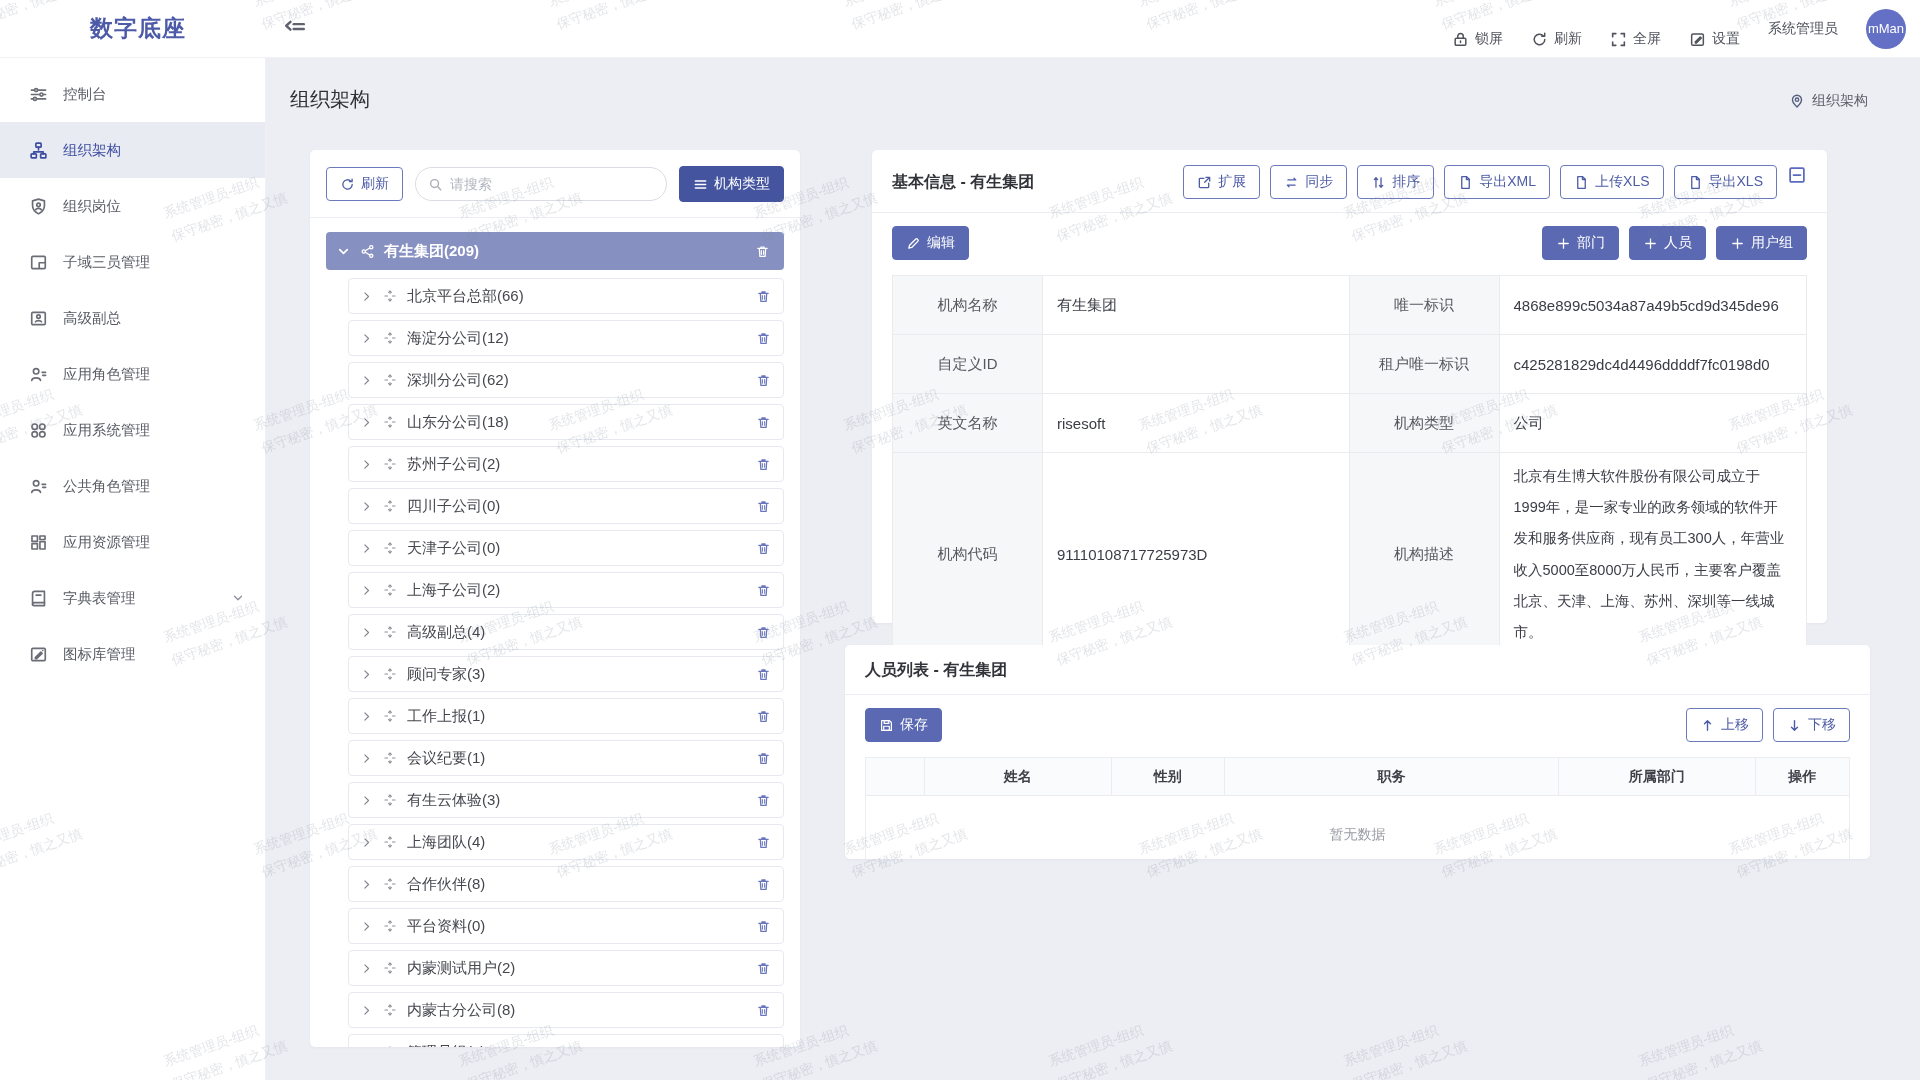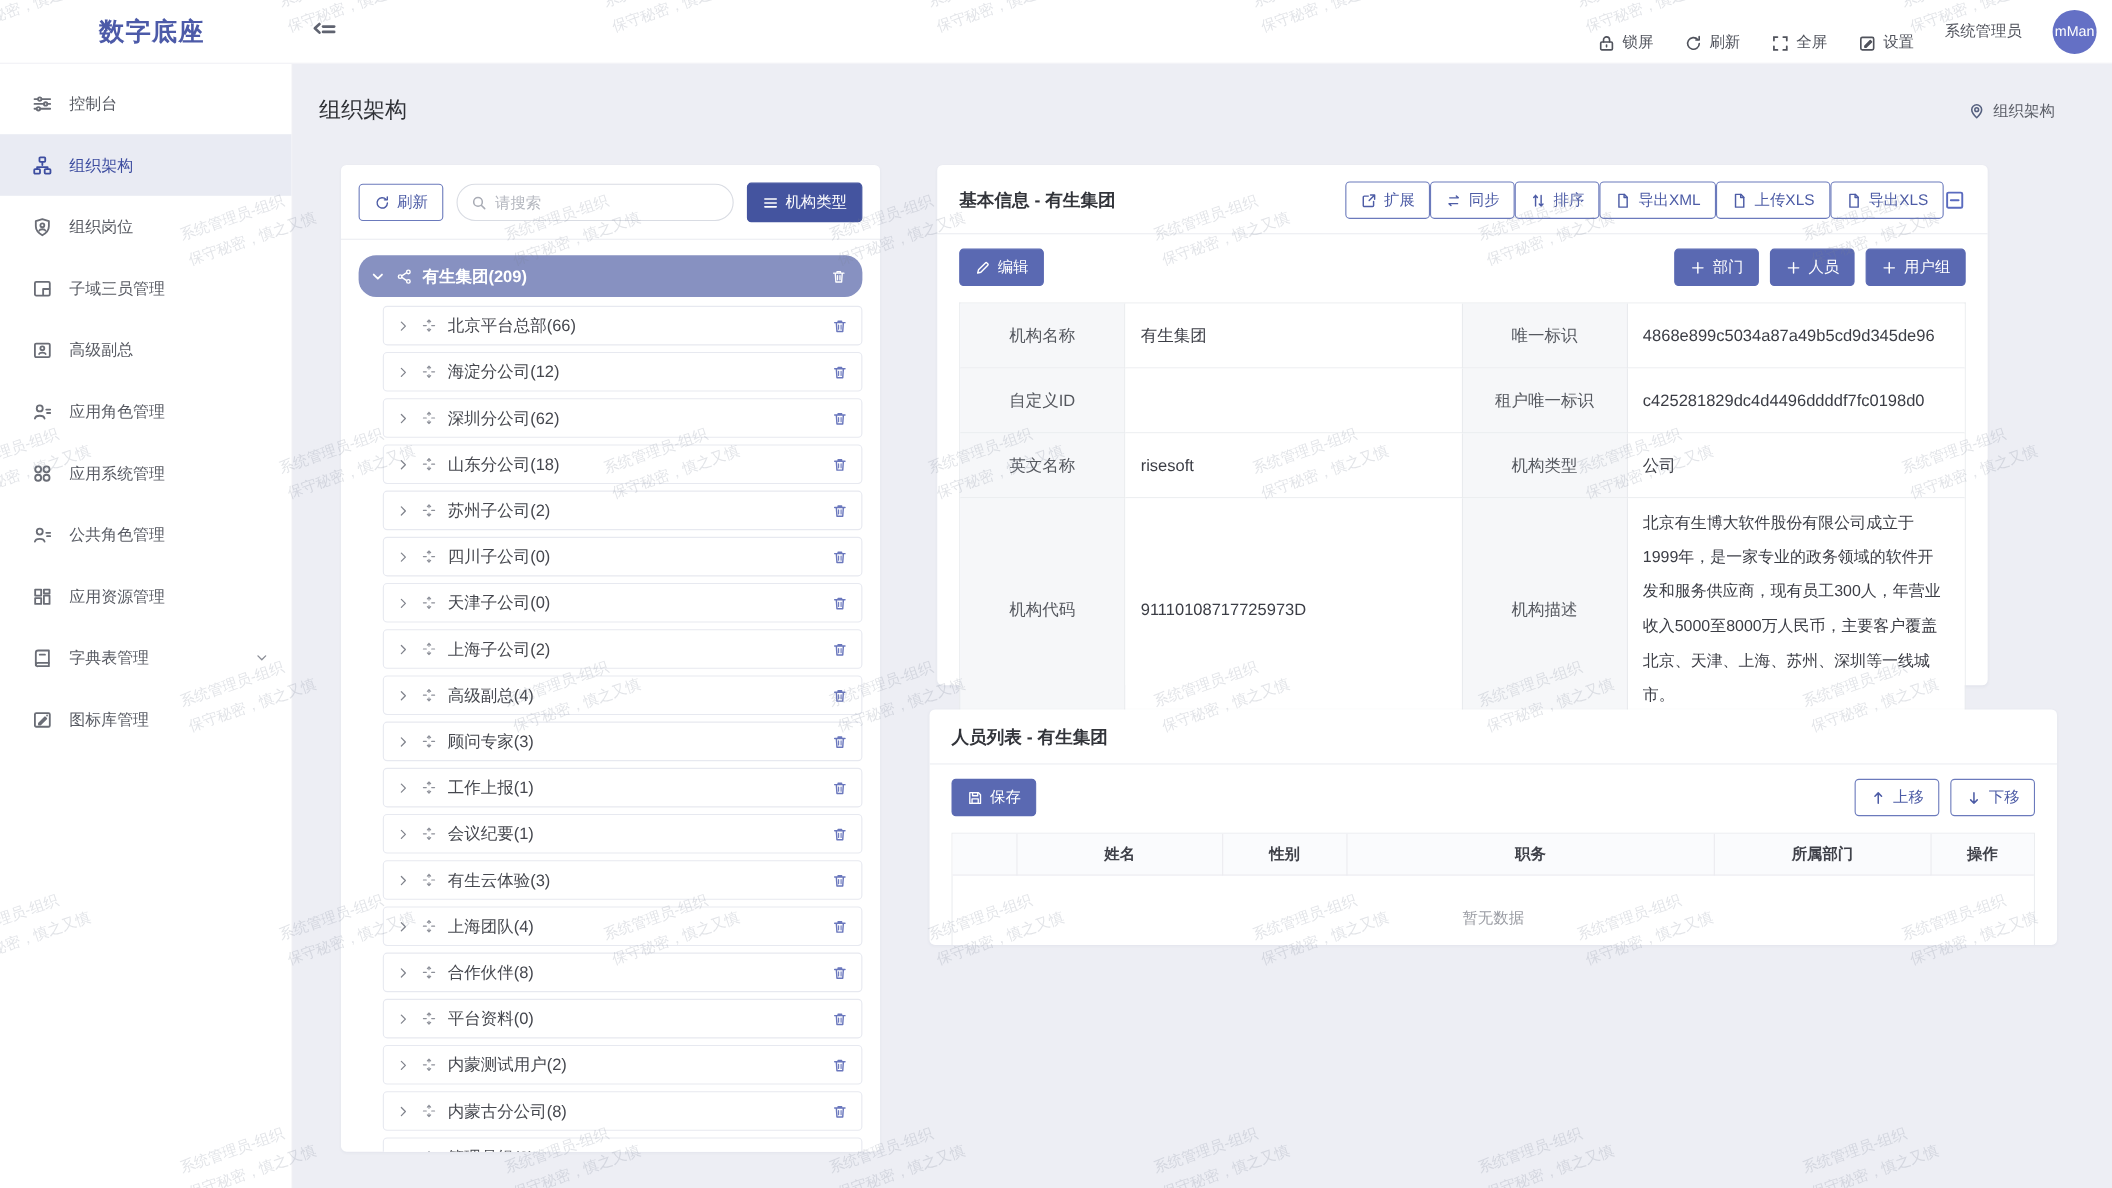--- a/index.html
+++ b/index.html
@@ -34,57 +34,57 @@
 
   
   .page-title { position:absolute; left:290px; top:86px; font-size:20px; color:#2f3136; z-index:1; }
   .breadcrumb { position:absolute; right:52px; top:92px; display:flex; align-items:center; gap:7px;
                 font-size:14px; color:#5a5d66; z-index:1; }
   .breadcrumb .icon { width:16px; height:16px; color:#55607f; }
 
   
   .card { position:absolute; background:#fff; border-radius:5px; box-shadow:0 1px 3px rgba(40,50,90,.05); }
   .tree-card  { left:310px; top:150px; width:490px; height:897px; padding:16px; overflow:hidden; }
-  .card-info  { left:852px; top:150px; width:955px; height:473px; padding:15px 20px; }
+  .card-info  { left:872px; top:150px; width:955px; height:473px; padding:15px 20px; }
   .card-people{ left:845px; top:645px; width:1025px; height:214px; padding:15px 20px; overflow:hidden; }
 
   
   .btn { display:inline-flex; align-items:center; justify-content:center; gap:6px; height:34px;
          border-radius:4px; font-size:14px; padding:0 13px; cursor:pointer; white-space:nowrap; }
   .btn .icon { width:15px; height:15px; }
   .btn-outline { border:1px solid #6b7abc; color:#4d5ca6; background:#fff; }
   .btn-fill { background:#5a69b2; color:#fff; border:1px solid #5a69b2; }
   .btn-dark { background:#44549f; color:#fff; border:1px solid #44549f; height:36px; }
 
   
   .tree-toolbar { display:flex; align-items:center; gap:12px; }
   .tree-search { flex:1; height:34px; border:1px solid #d9dce3; border-radius:17px; display:flex;
                  align-items:center; padding:0 12px; gap:7px; background:#fff; }
   .tree-search .icon { width:15px; height:15px; color:#a9acb5; flex:none; }
   .tree-search input { border:none; outline:none; width:100%; font-size:14px; color:#333;
                        font-family:inherit; background:transparent; }
   .tree-search input::placeholder { color:#b4b7bf; }
   .tree-divider { height:1px; background:#ecedf2; margin:15px -16px 14px -16px; }
-  .tree-root { height:38px; background:#8791c1; border-radius:16px; display:flex; align-items:center;
+  .tree-root { height:38px; background:#8791c1; border-radius:4px; display:flex; align-items:center;
                padding:0 14px 0 10px; gap:9px; color:#fff; cursor:pointer; }
   .tree-root .lbl { font-size:15px; font-weight:bold; }
   .tree-root .icon { width:15px; height:15px; color:#fff; flex:none; }
   .tree-root .trash { margin-left:auto; }
   .tree-rows { margin-top:8px; }
   .tree-row { margin-left:22px; height:36px; border:1px solid #e7e9f0; border-radius:4px; background:#fff;
               display:flex; align-items:center; padding:0 12px 0 11px; gap:10px; margin-bottom:6px; cursor:pointer; }
   .tree-row .chev { width:13px; height:13px; color:#81848d; flex:none; }
   .tree-row .drag { width:14px; height:14px; color:#8d9099; flex:none; }
   .tree-row .lbl { font-size:15px; color:#45474e; }
   .tree-row .trash { margin-left:auto; width:15px; height:15px; color:#6a77bd; }
 
   
   .panel-head { display:flex; align-items:center; }
   .panel-title { font-size:16px; font-weight:bold; color:#32343a; }
-  .panel-actions { margin-left:auto; display:flex; align-items:center; }
+  .panel-actions { margin-left:auto; display:flex; gap:10px; }
   .icon-btn { width:20px; height:20px; color:#5a6bbf; cursor:pointer; }
   .panel-divider { height:1px; background:#ecedf2; margin:13px -20px; }
   .action-row { display:flex; align-items:center; }
   .action-row .right { margin-left:auto; display:flex; gap:10px; }
 
   .info-table { margin-top:15px; display:grid; grid-template-columns:150px 1fr 150px 1fr;
                 border:1px solid #e9ebee; border-bottom:none; font-size:15px; }
   .info-cell { border-bottom:1px solid #e9ebee; border-right:1px solid #e9ebee; display:flex;
                align-items:center; min-height:59px; padding:8px 14px; color:#3b3d45; background:#fff; }
   .info-cell:nth-child(4n) { border-right:none; }

